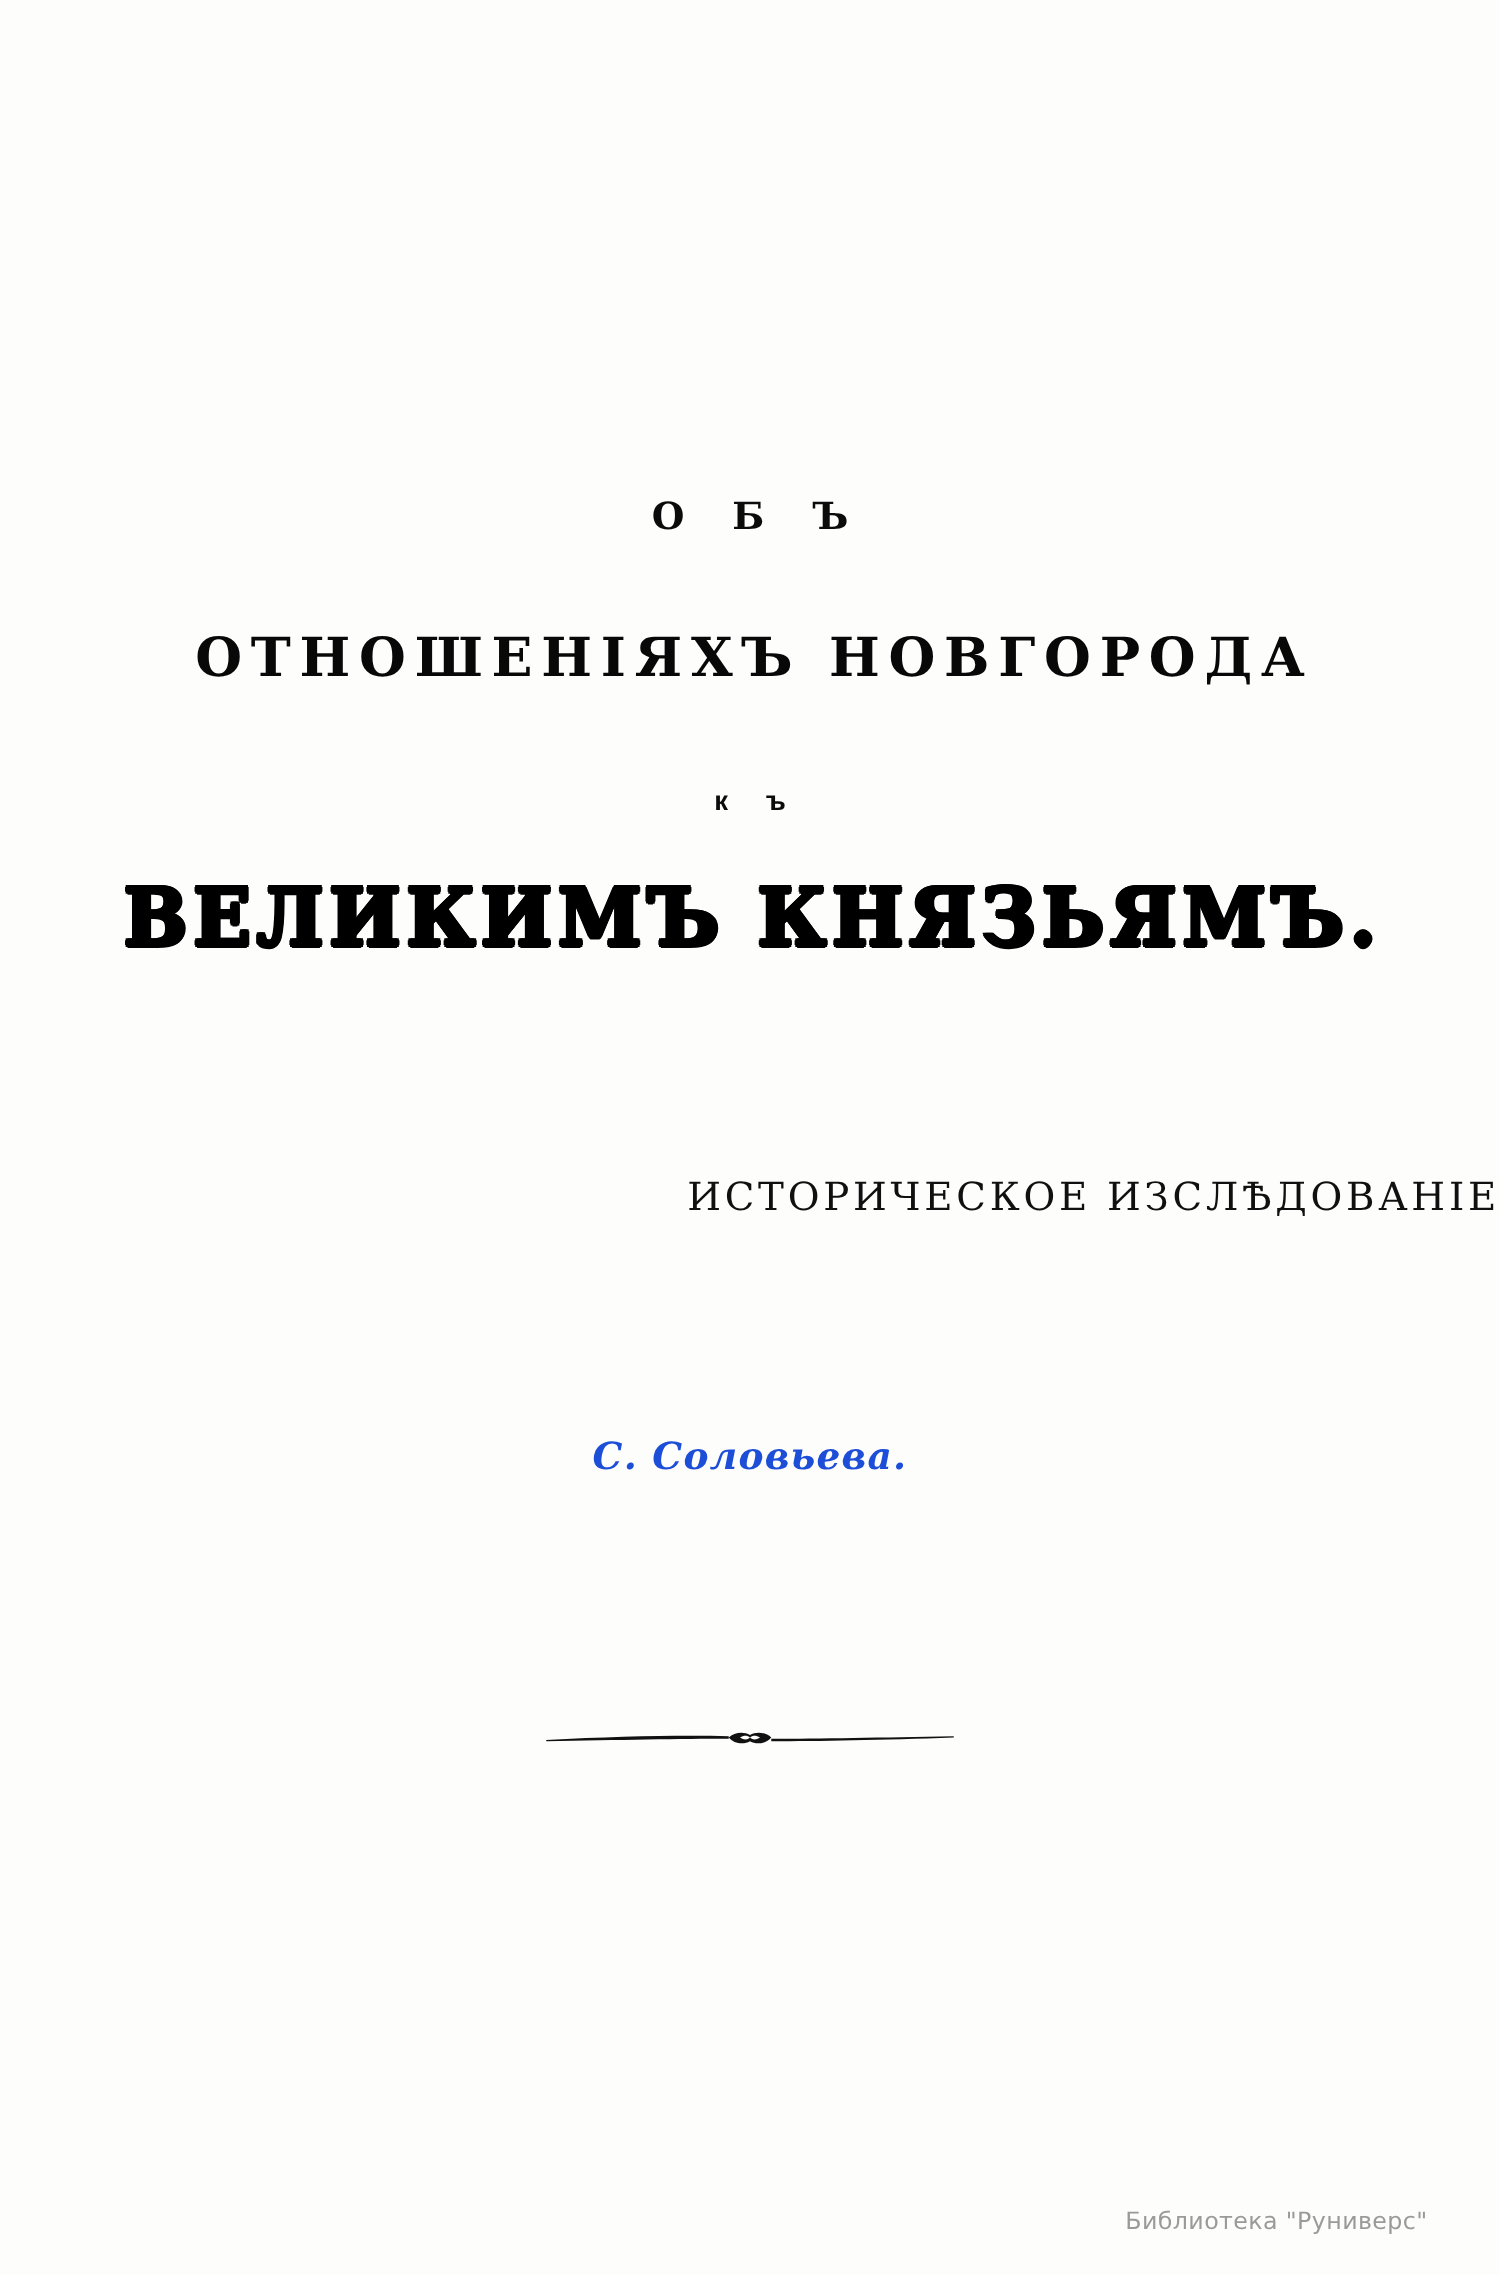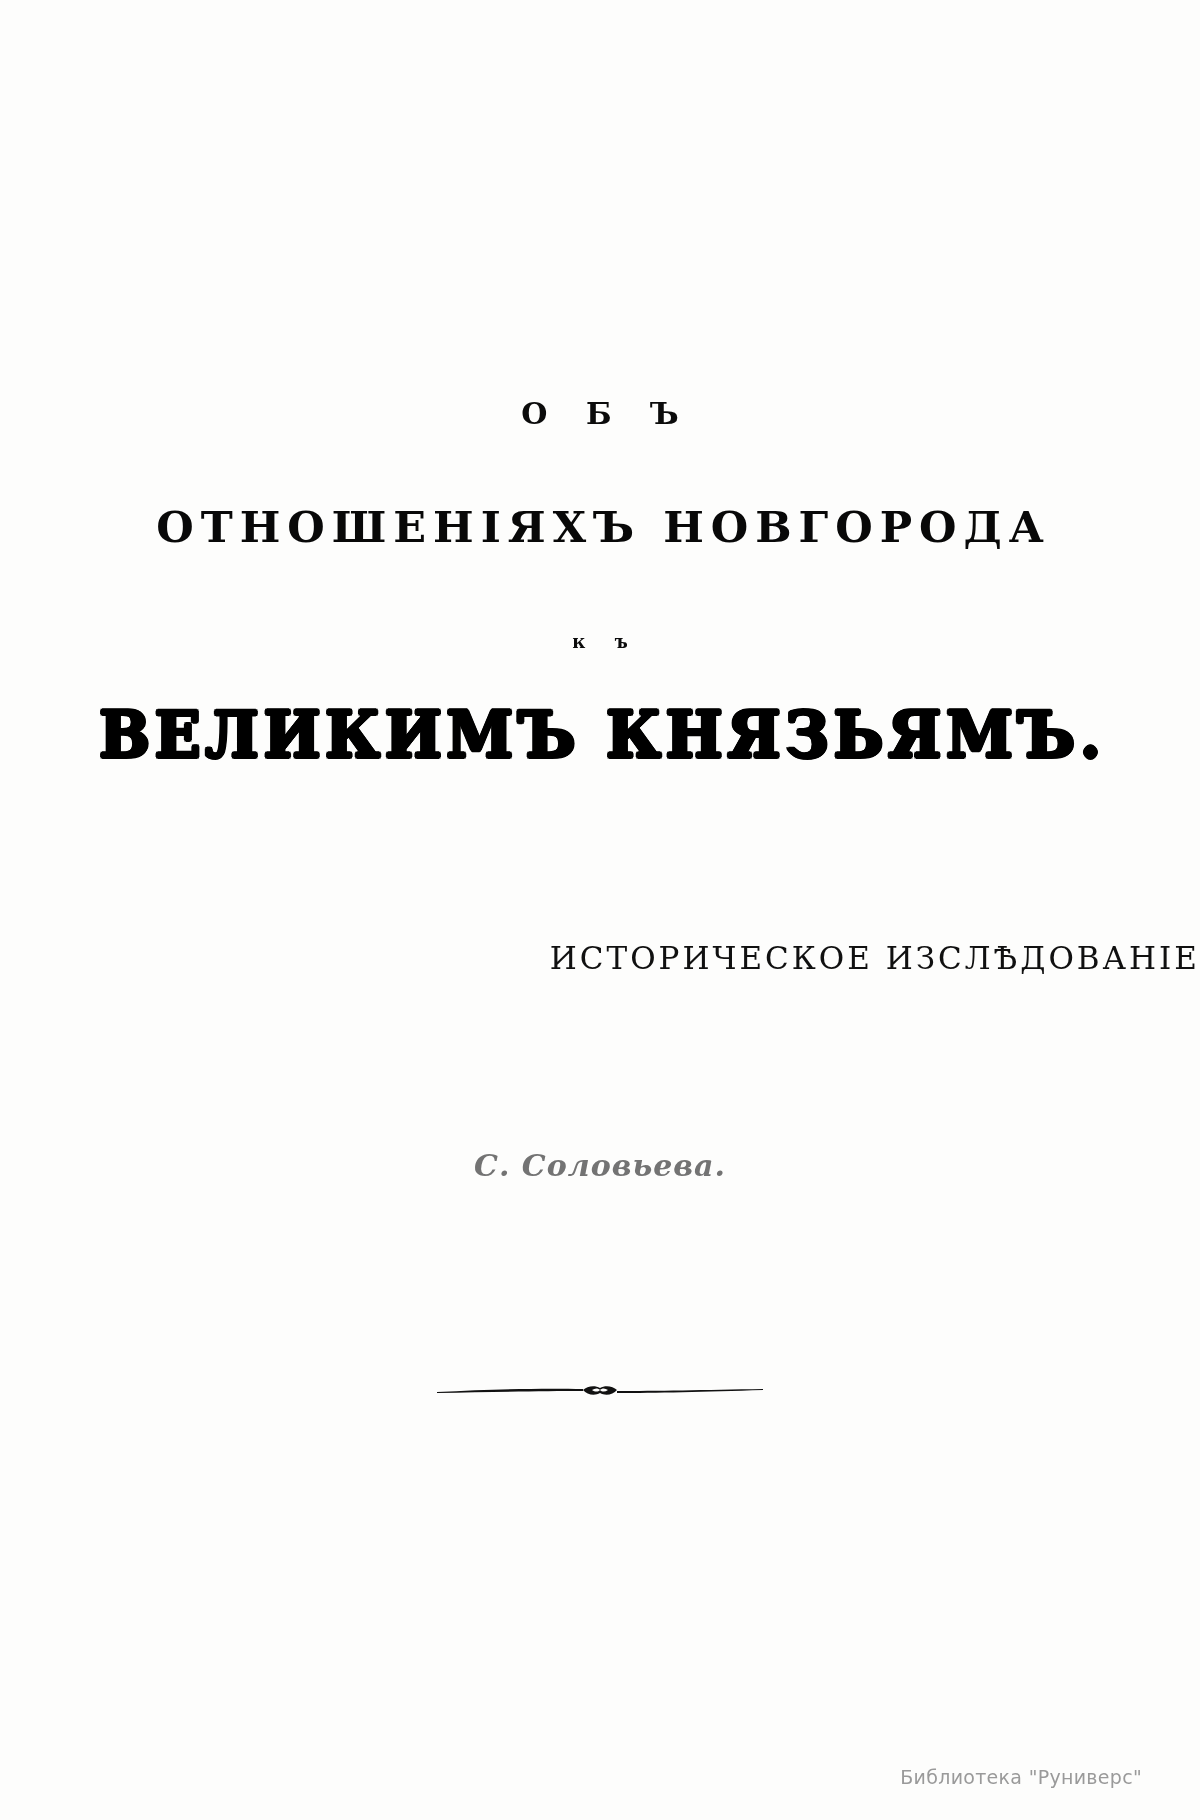--- a/index.html
+++ b/index.html
@@ -66,21 +66,21 @@
     font-weight: 700;
     font-size: 43px;
     letter-spacing: 7px;
     text-indent: 7px;
     color: #080808;
   }
 
   
   .title-k {
     top: 628px;
-    font-family: Liberation Serif, serif;
+    font-family: Liberation Sans, sans-serif;
     font-weight: 700;
     font-size: 22px;
     letter-spacing: 12px;
     text-indent: 12px;
     color: #0b0b0b;
   }
 
   
   .title-heavy {
     top: 700px;
@@ -111,21 +111,21 @@
   }
 
   
   .author {
     top: 1148px;
     font-family: "DejaVu Serif", serif;
     font-style: italic;
     font-weight: 700;
     font-size: 30px;
     letter-spacing: 1px;
-    color: #737373;
+    color: #1d4ed8;
   }
 
   
   .rule {
     position: absolute;
     top: 1378px;
     left: 0;
     width: 100%;
     height: 26px;
     display: flex;

